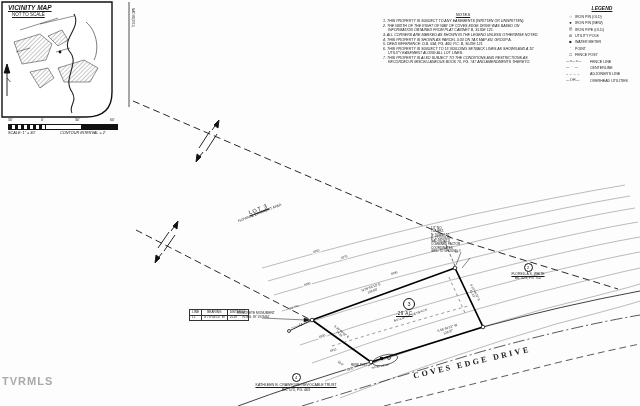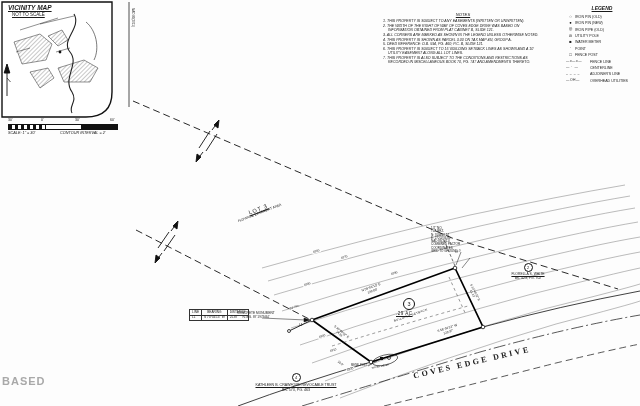--- a/index.html
+++ b/index.html
@@ -289,15 +289,15 @@
     <tr>
       <td>L1</td>
       <td>S 70°04'13" W</td>
       <td>25.87'</td>
     </tr>
   </tbody>
     </table>
 
   <div class="lbl rot" style="left:412px;top:358px;font-family:'Liberation Serif',serif;font-weight:bold;font-size:8px;letter-spacing:2.5px;transform:rotate(-13deg);color:#222;">COVES EDGE DRIVE</div>
 
-  <div class="lbl" style="left:2px;top:375px;font-size:11px;font-weight:600;letter-spacing:1px;color:#a9a9a9;">BASED</div>
+  <div class="lbl" style="left:2px;top:375px;font-size:11px;font-weight:600;letter-spacing:1px;color:#a9a9a9;">TVRMLS</div>
 
 </div>
 
 </body></html>

